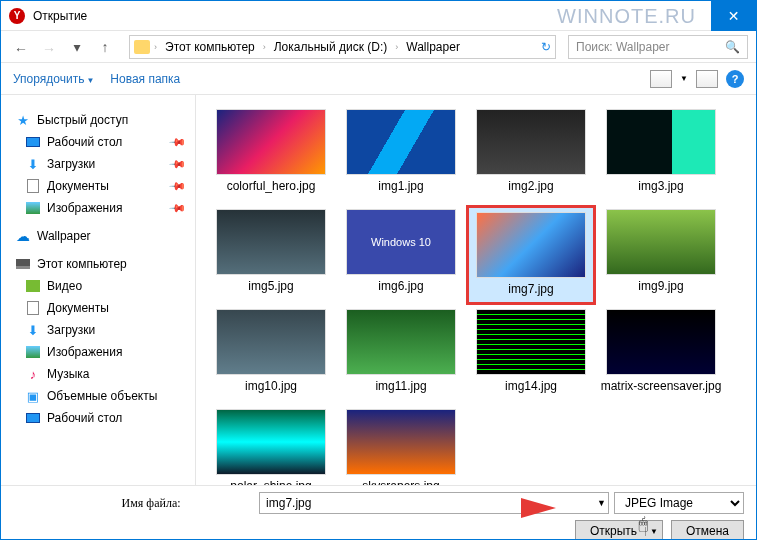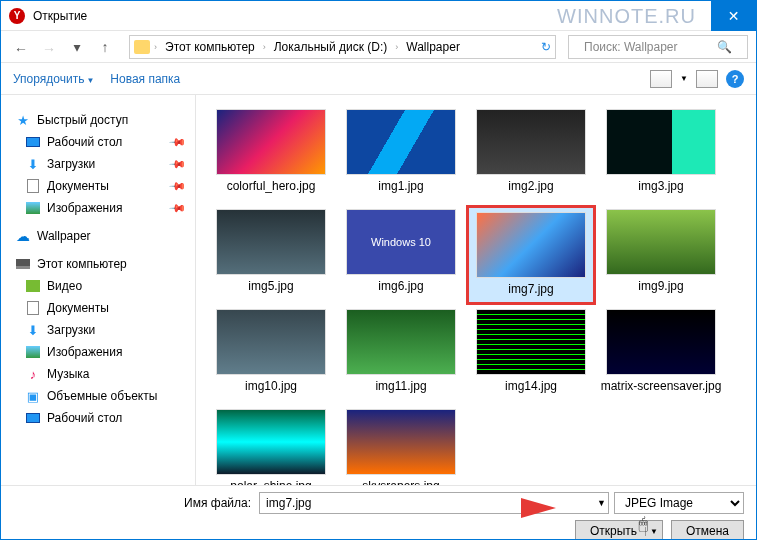--- a/index.html
+++ b/index.html
@@ -13,21 +13,21 @@
 
 .navbar { height: 32px; display: flex; align-items: center; padding: 0 8px; gap: 4px; border-bottom: 1px solid #e5e5e5; }
 .nav-arrow { width: 24px; height: 24px; display: flex; align-items: center; justify-content: center; color: #555; font-size: 14px; }
 .nav-arrow.disabled { color: #ccc; }
 .nav-up { font-size: 14px; color: #555; width: 24px; text-align: center; }
 .addressbar { flex: 1; height: 24px; border: 1px solid #ccc; display: flex; align-items: center; padding: 0 4px; gap: 4px; margin: 0 8px; }
 .addressbar .folder-icon { width: 16px; height: 14px; background: #ffd76b; border-radius: 2px; }
 .addressbar .crumb { padding: 0 4px; }
 .addressbar .sep { color: #999; font-size: 9px; }
 .addressbar .refresh { margin-left: auto; color: #1e88e5; }
-.searchbox { width: 180px; height: 24px; border: 1px solid #ccc; display: flex; align-items: center; padding: 0 15px; color: #888; justify-content: flex-end; }
+.searchbox { width: 180px; height: 24px; border: 1px solid #ccc; display: flex; align-items: center; padding: 0 7px; color: #888; justify-content: flex-end; }
 .searchbox .mag { margin-left: auto; color: #1e88e5; }
 
 .toolbar { height: 32px; display: flex; align-items: center; padding: 0 12px; gap: 16px; border-bottom: 1px solid #e5e5e5; }
 .tool-link { color: #1e6fbf; }
 .tool-link .drop { font-size: 8px; margin-left: 2px; }
 .toolbar .spacer { flex: 1; }
 .toolbar .view-icons { display: flex; gap: 8px; align-items: center; }
 .view-btn { width: 22px; height: 18px; border: 1px solid #999; display: inline-block; background: linear-gradient(#fff,#eee); }
 .help-icon { width: 18px; height: 18px; border-radius: 50%; background: #1e88e5; color: #fff; display: flex; align-items: center; justify-content: center; font-size: 11px; font-weight: bold; }
 
@@ -50,21 +50,21 @@
 
 .content { flex: 1; padding: 10px 0 0 10px; overflow: hidden; position: relative; }
 .grid { display: flex; flex-wrap: wrap; gap: 0; }
 .thumb { width: 130px; height: 100px; display: flex; flex-direction: column; align-items: center; justify-content: flex-start; padding: 4px; }
 .thumb.selected { border: 3px solid #e53935; background: #cce8ff; }
 .thumb .pic { width: 110px; height: 66px; border: 1px solid #ddd; }
 .thumb .label { margin-top: 4px; text-align: center; font-size: 12px; word-break: break-all; }
 
 .footer { height: 56px; border-top: 1px solid #e5e5e5; padding: 6px 12px 0 0; display: flex; flex-direction: column; gap: 6px; position: relative; }
 .footer-row { display: flex; align-items: center; gap: 8px; justify-content: flex-end; }
-.footer-label { text-align: right; width: 200px; }
+.footer-label { text-align: center; width: 200px; font-family: Liberation Serif, serif; }
 .footer input, .footer select { height: 22px; border: 1px solid #aaa; padding: 0 6px; background: #fff; }
 .filename { width: 350px; }
 .filetype { width: 130px; }
 .btn { height: 22px; border: 1px solid #999; background: #e1e1e1; padding: 0 14px; font-size: 12px; }
 .btn.split { padding-right: 4px; display: flex; align-items: center; }
 .btn.split .dv { border-left: 1px solid #999; margin-left: 8px; padding-left: 4px; font-size: 8px; }
 .arrow-annot { position: absolute; left: 380px; bottom: 14px; }
 .arrow-annot svg { width: 180px; height: 32px; }
 .cursor { position: absolute; right: 108px; bottom: 8px; font-size: 16px; }
 

